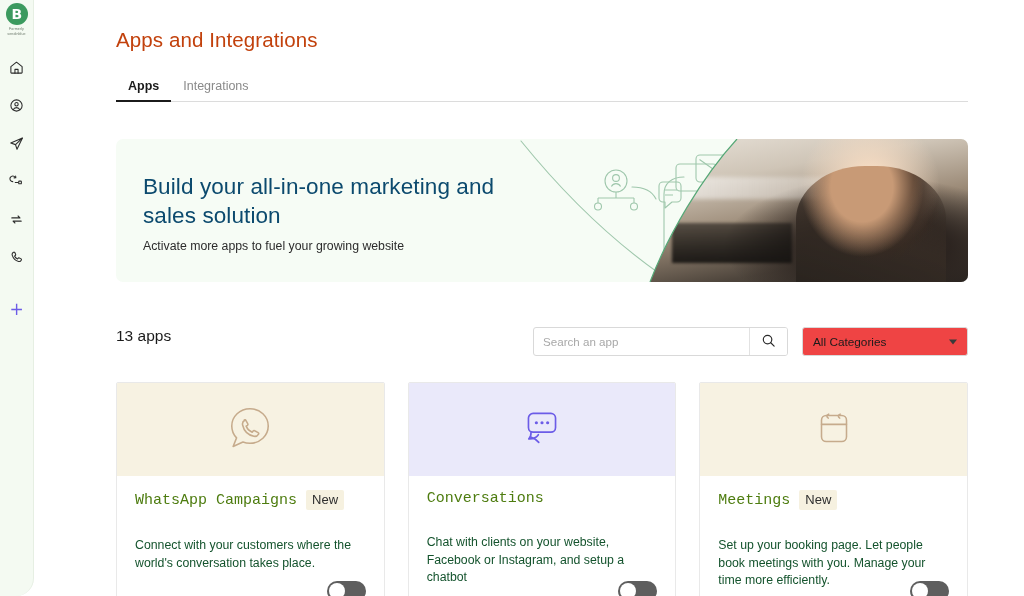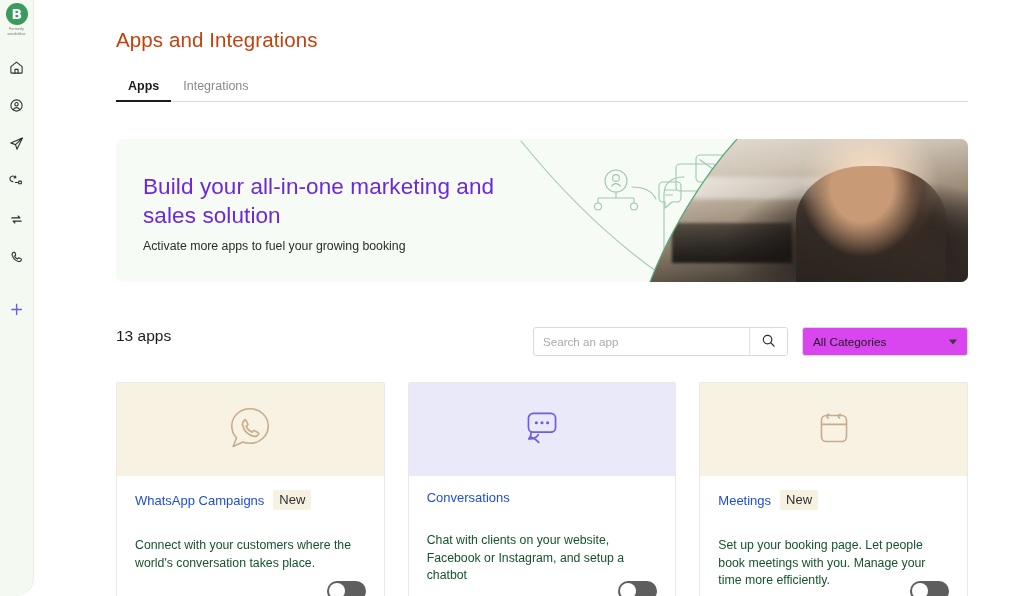--- a/index.html
+++ b/index.html
@@ -109,21 +109,21 @@
     overflow: hidden;
   }
   .banner-text {
     position: absolute;
     left: 27px; top: 33px;
     z-index: 4;
   }
   .banner-h {
     font-size: 22.5px;
     line-height: 29px;
-    color: #6d28d9;
+    color: #0c4a6e;
     font-weight: 400;
     letter-spacing: 0.1px;
     max-width: 370px;
   }
   .banner-sub {
     font-size: 12.3px;
     color: #2c2c2c;
     margin-top: 9px;
   }
   .banner-art { position: absolute; inset: 0; z-index: 1; }
@@ -192,21 +192,21 @@
     border-left: 1px solid #e2e2e2;
     background: #fff;
     display: flex; align-items: center; justify-content: center;
     cursor: pointer;
   }
   .select-box {
     position: relative;
     width: 166px; height: 29px;
     border: 1px solid #d9d9d9;
     border-radius: 3px;
-    background: #d946ef;
+    background: #ef4444;
     display: flex; align-items: center;
     padding: 0 10px;
     cursor: pointer;
   }
   .select-label { font-size: 11.8px; color: #1b1b1b; }
   .select-caret {
     position: absolute; right: 10px; top: 50%; transform: translateY(-50%);
     width: 0; height: 0;
     border-left: 4.5px solid transparent;
     border-right: 4.5px solid transparent;
@@ -232,21 +232,21 @@
   .card-head {
     height: 93px;
     display: flex; align-items: center; justify-content: center;
   }
   .card-body {
     padding: 14px 18px 0 18px;
     flex: 1 1 auto;
     position: relative;
   }
   .card-title-row { display: flex; align-items: center; gap: 9px; }
-  .card-title { font-size: 13px; color: #1d4ed8; font-weight: 500; }
+  .card-title { font-size: 15px; color: #4d7c0f; font-weight: 500; font-family: Liberation Mono, monospace; }
   .badge {
     font-size: 13px;
     padding: 2px 6px 3px 6px;
     border-radius: 2px;
     background: #f6f1e0;
     color: #2e2e2e;
   }
   .card-desc {
     margin-top: 27px;
     font-size: 12.3px;
@@ -379,21 +379,21 @@
           <path d="M549 56h8"></path>
         </g>
       </svg>
 
       <svg class="banner-curve" viewBox="0 0 852 143" preserveAspectRatio="none">
         <path d="M621 0 C 586 38 552 96 534 143" fill="none" stroke="#56a877" stroke-width="1.2"></path>
       </svg>
 
       <div class="banner-text">
         <div class="banner-h">Build your all-in-one marketing and sales solution</div>
-        <div class="banner-sub">Activate more apps to fuel your growing booking</div>
+        <div class="banner-sub">Activate more apps to fuel your growing website</div>
       </div>
     </section>
 
     <div class="toolbar">
       <div class="apps-count">13 apps</div>
       <div class="tools">
         <div class="search-box">
           <input type="text" placeholder="Search an app" style="">
           <button class="search-btn">
             <span>

